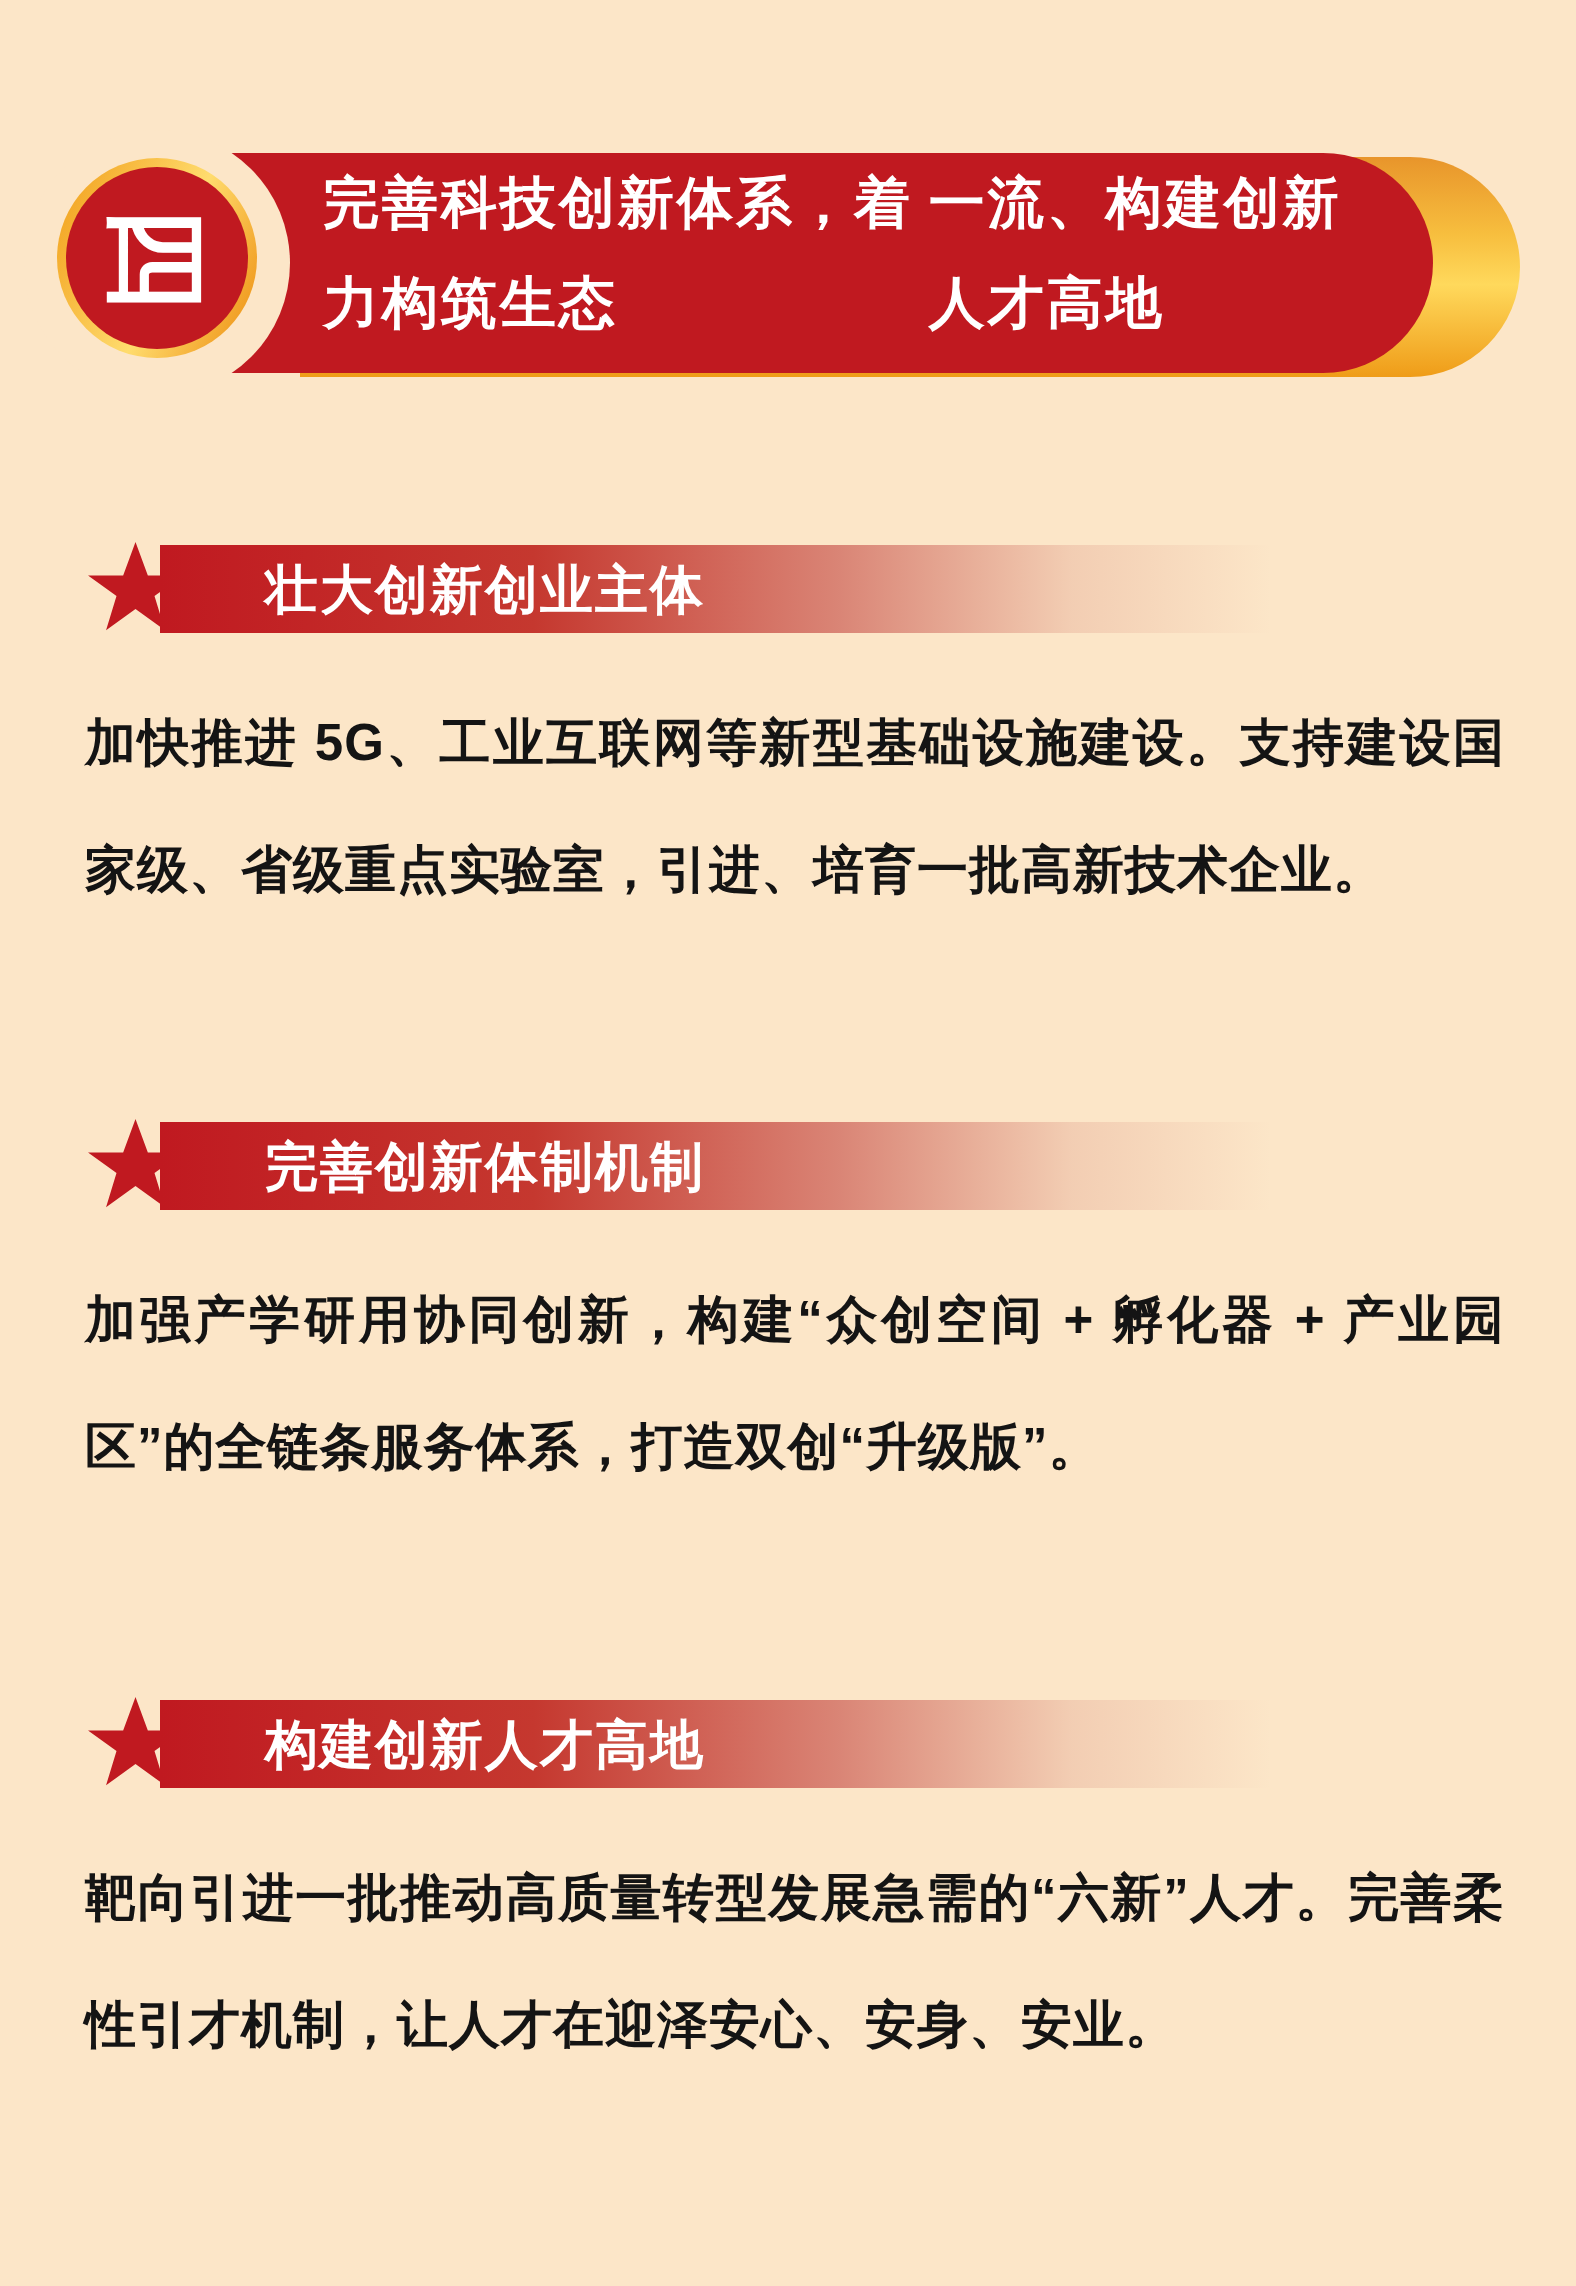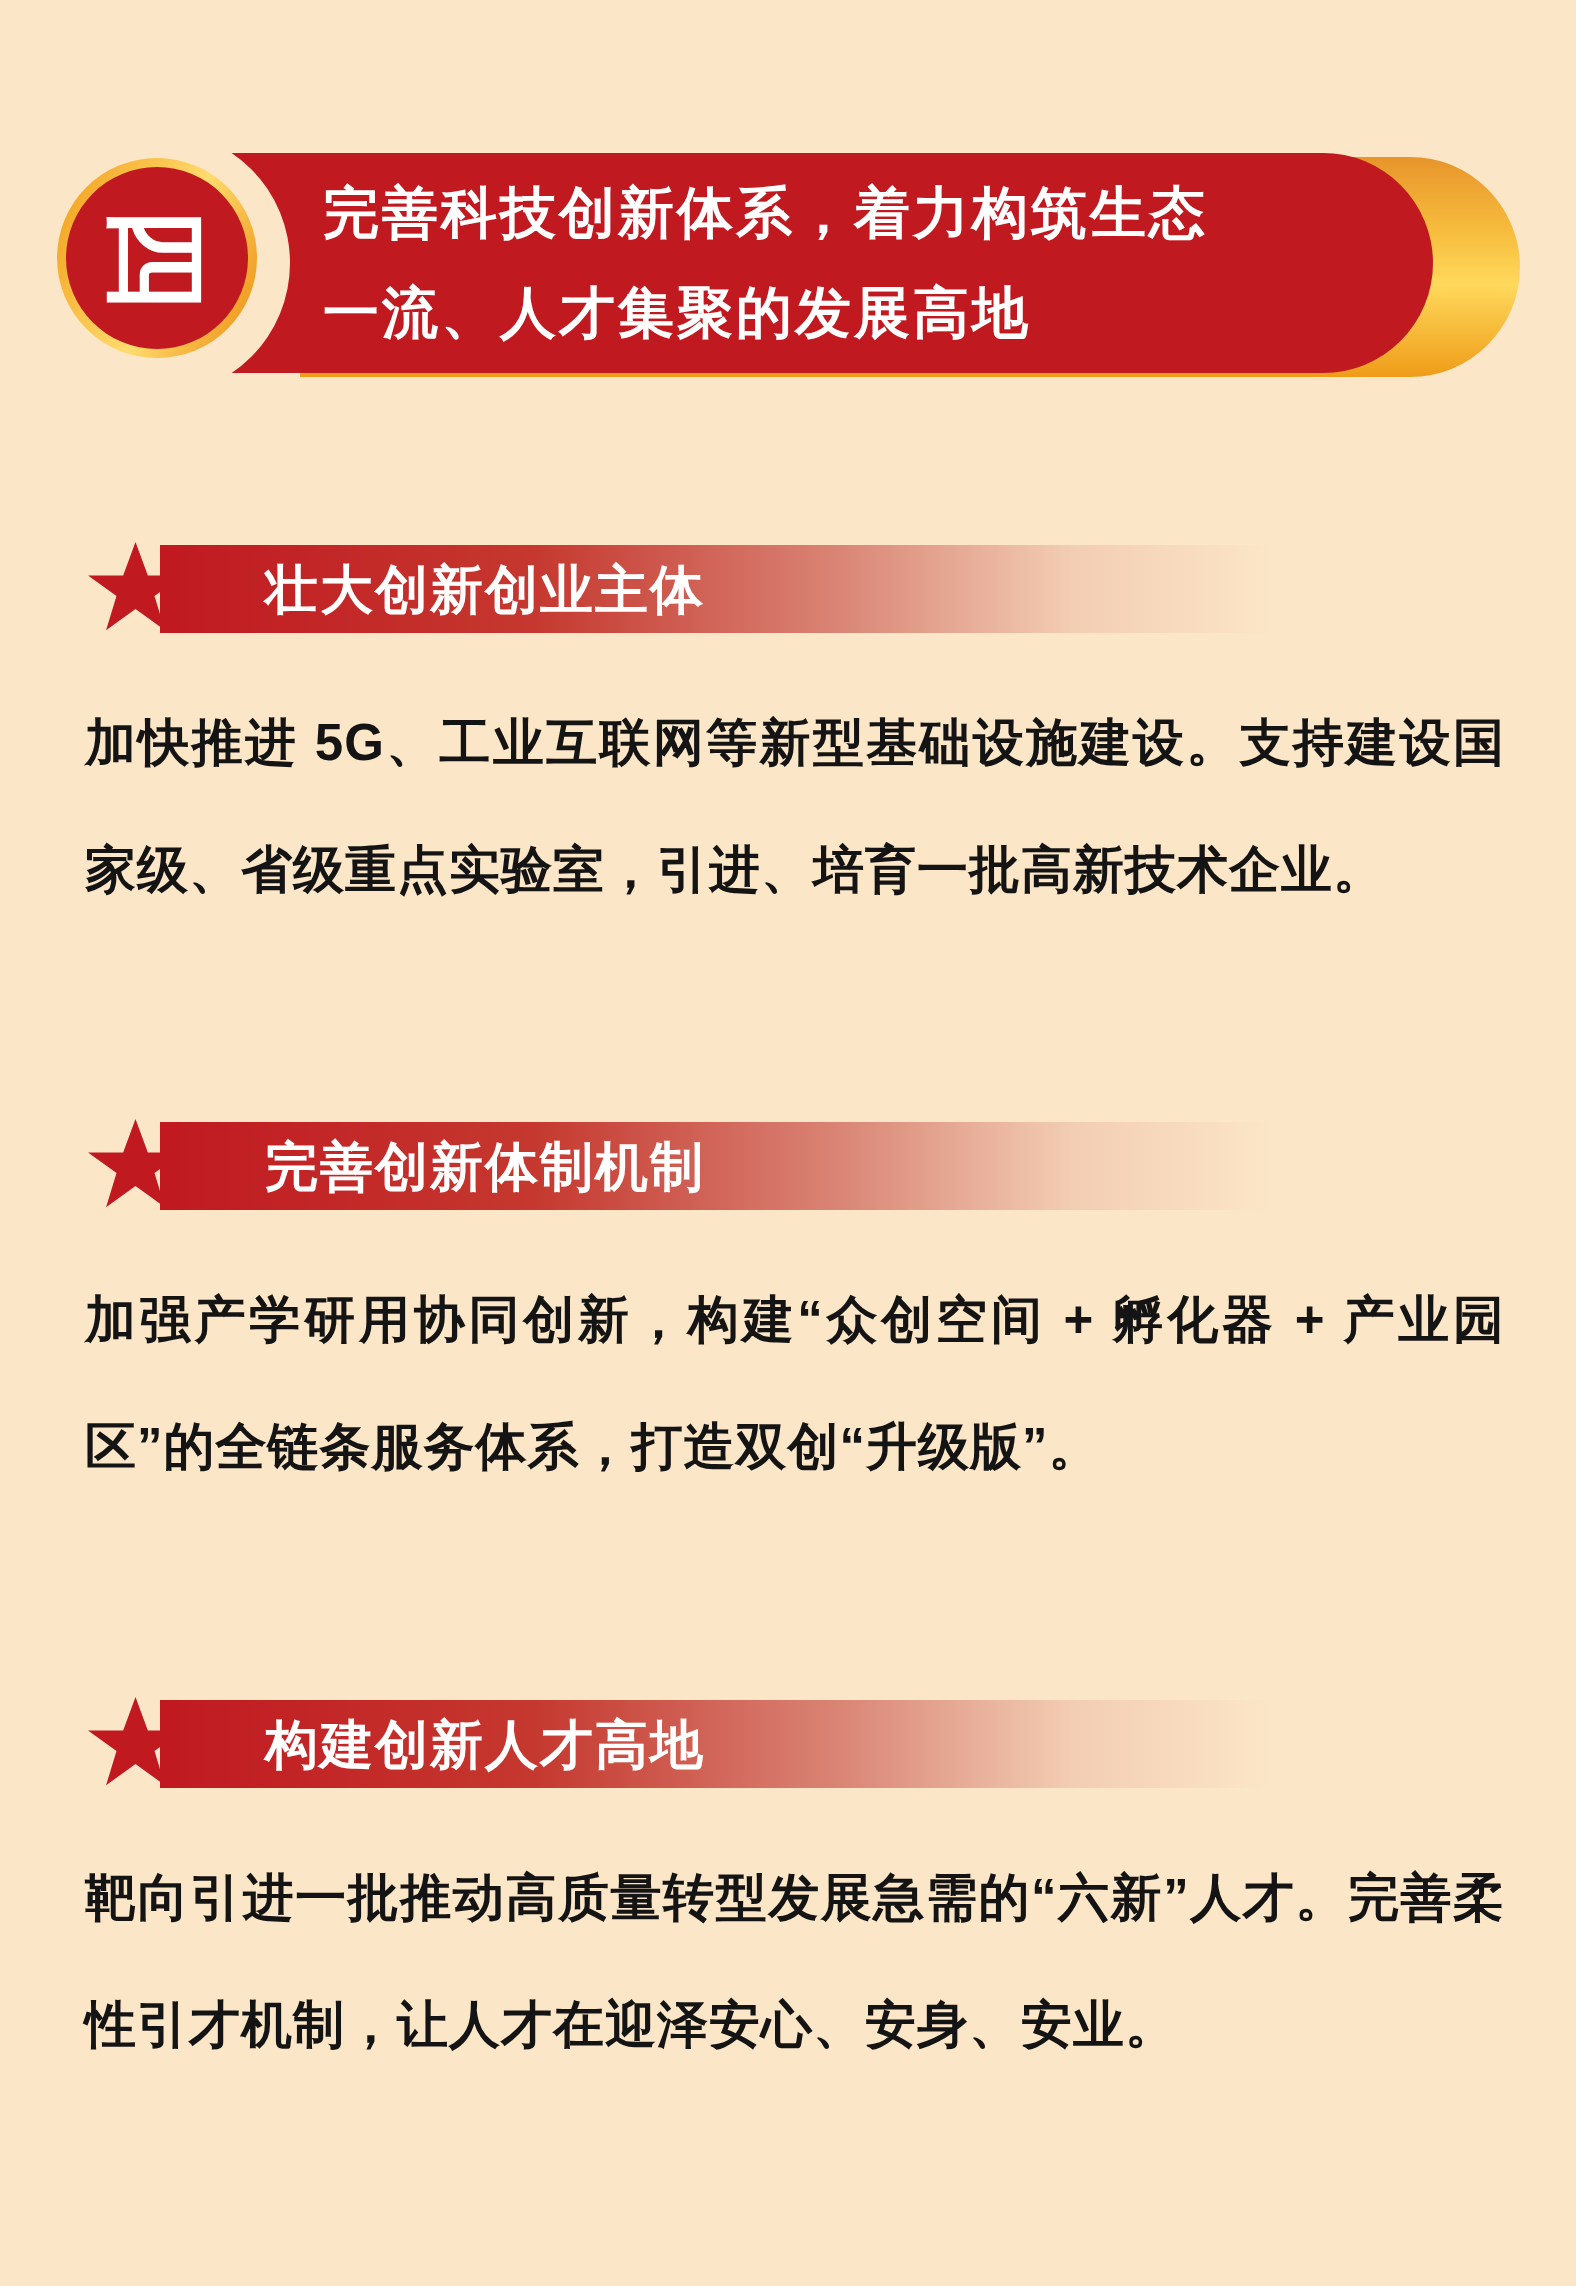--- a/index.html
+++ b/index.html
@@ -52,21 +52,21 @@
     color:#FFFFFF;
     font-size:105px;
     font-weight:700;
     transform:rotate(90deg);
     line-height:1;
   }
   .header-title{
     position:absolute;
     left:323px; top:153px;
     width:1050px; height:220px;
-    display:flex; flex-direction:column; justify-content:center;
+    display:flex; flex-direction:row; justify-content:center;
     color:#FFFFFF;
     font-size:56px; font-weight:800;
     line-height:100px;
     letter-spacing:3px;
   }
 
   
   .section{ position:absolute; left:0; width:1576px; }
   .section-head{ position:relative; height:88px; }
   .star-icon{
@@ -116,21 +116,21 @@
     <div class="gold-capsule"></div>
     <div class="red-capsule"></div>
     <div class="cutout"></div>
     <div class="badge">
       <div class="badge-inner">
         <span class="badge-num">四</span>
       </div>
     </div>
     <div class="header-title">
       <div>完善科技创新体系，着力构筑生态</div>
-      <div>一流、人才集聚的发展高地</div>
+      <div>一流、构建创新人才高地</div>
     </div>
   </header>
 
   <section class="section sec-1">
     <div class="section-head">
       <div class="star-icon"></div>
       <div class="head-bar">
         <span class="head-label">壮大创新创业主体</span>
       </div>
     </div>

